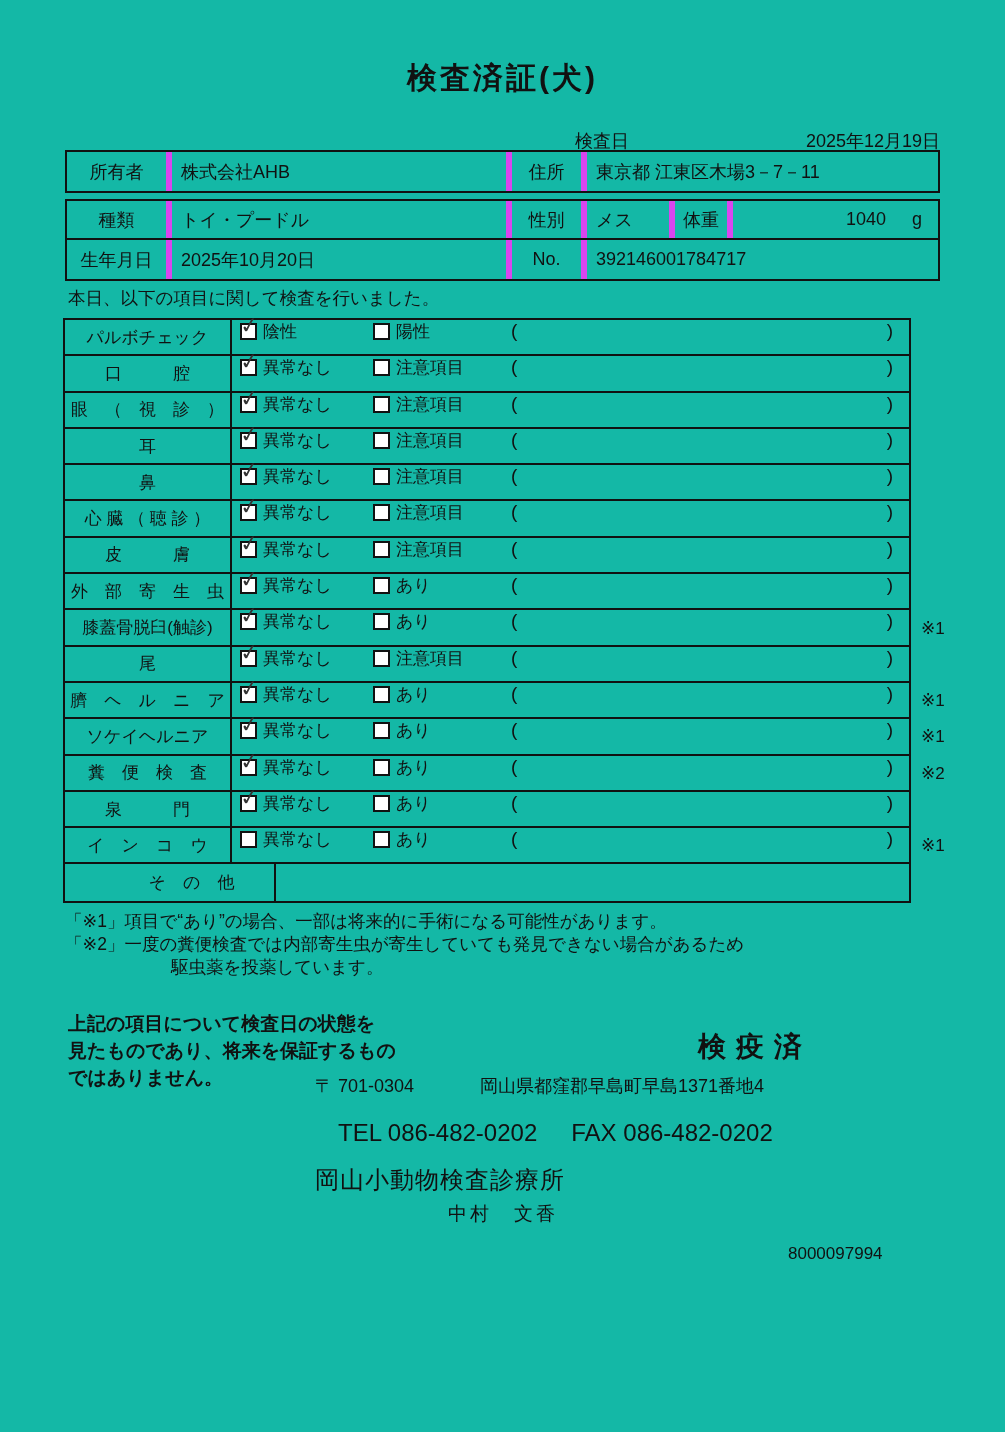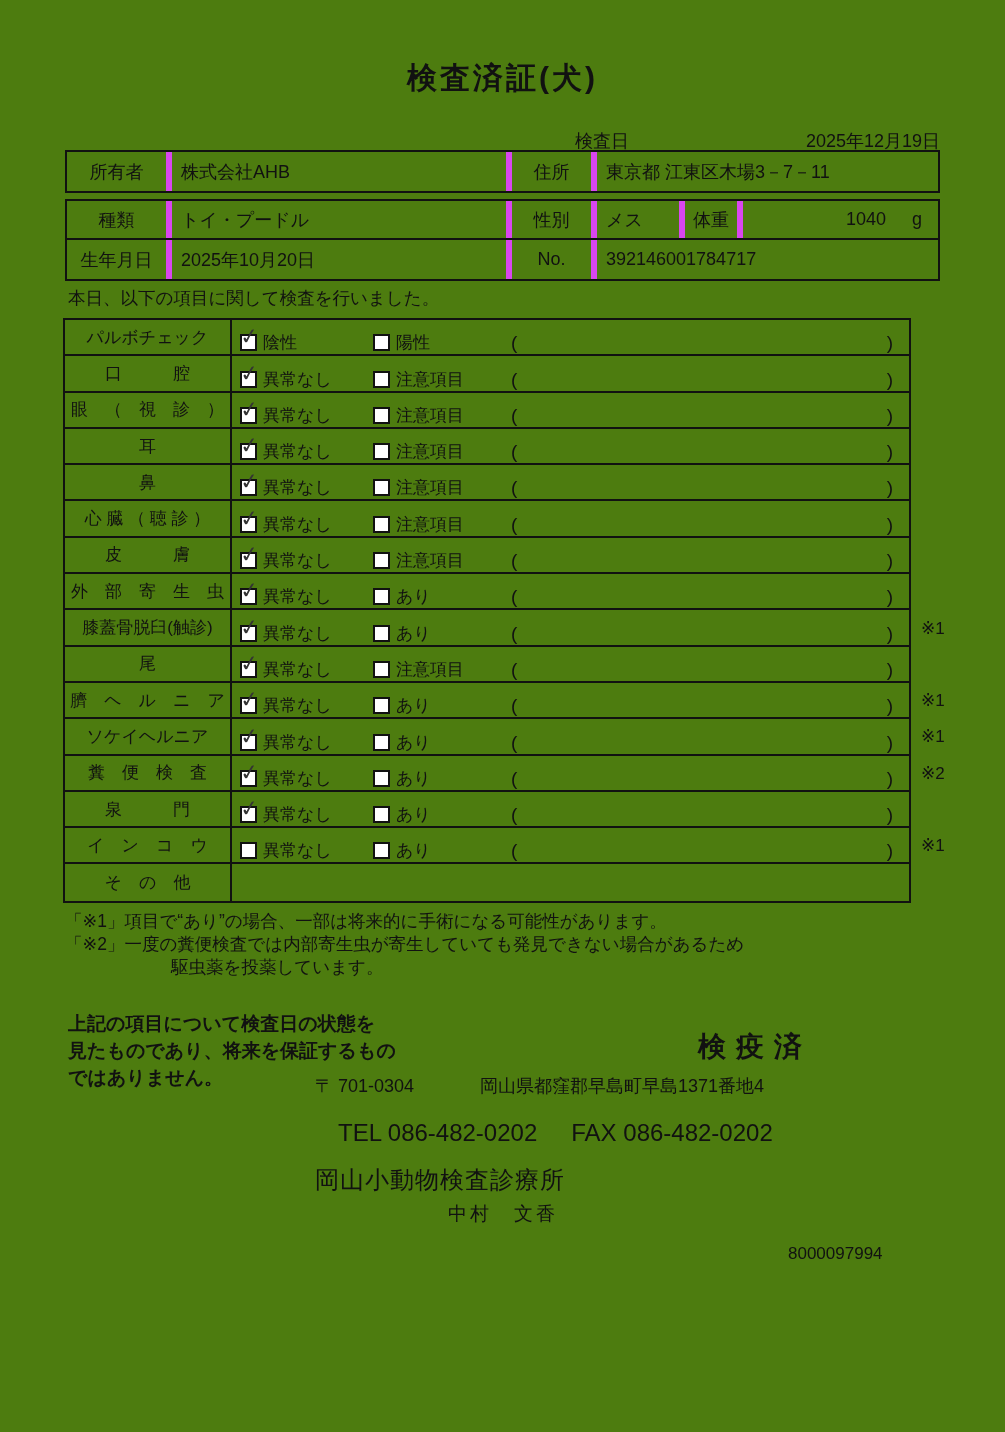--- a/index.html
+++ b/index.html
@@ -1,18 +1,18 @@
 <!DOCTYPE html>
 <html><head>
 <meta charset="utf-8">
 <style>
   html,body { margin:0; padding:0; background:#e8e8e8; }
   .page {
     position:relative; width:1005px; height:1432px; margin:0 auto;
-    background:#4d7c0f; color:#111;
+    background:#14b8a6; color:#111;
     font-family:"Liberation Sans","DejaVu Sans",sans-serif;
     overflow:hidden;
   }
   .abs { position:absolute; }
 
   .title {
     top:58px; left:0; width:100%; text-align:center;
     font-size:30px; font-weight:bold; letter-spacing:3px;
   }
 
@@ -26,44 +26,44 @@
   .info-row { display:flex; height:39px; box-sizing:border-box; border-bottom:2px solid #111; }
   .info-row:last-child { border-bottom:none; }
   .cell {
     border-right:6px solid #d946ef; box-sizing:border-box;
     display:flex; align-items:center; padding:0 9px; white-space:nowrap; overflow:hidden;
   }
   .cell:last-child { border-right:none; }
   .cell.lbl { justify-content:center; padding:0 4px; }
   .w-label { width:105px; flex:none; }
   .w-value { width:340px; flex:none; }
-  .w-small { width:85px; flex:none;text-align:right; }
+  .w-small { width:75px; flex:none;text-align:right; }
   .w-sex   { width:88px; flex:none; }
   .w-wl    { width:58px; flex:none; }
   .w-rest  { flex:1; }
   .weight-cell { flex:1; display:flex; align-items:center; justify-content:flex-end; gap:26px; padding-right:16px; }
 
   .intro { top:286px; left:68px; font-size:17.5px; }
 
   
   .items-table {
     top:318px; left:63px; width:848px;
     border:2px solid #111; box-sizing:border-box; font-size:17px;
   }
   .item-row {
     display:flex; align-items:stretch; height:36.3px; box-sizing:border-box;
     border-bottom:2px solid #111; position:relative;
   }
-  .item-row:last-child { border-bottom:none; }
+  .item-row:last-child { border-bottom:none;padding-left:44px; }
   .item-name {
     width:167px; flex:none; border-right:2px solid #111; box-sizing:border-box;
     display:flex; align-items:center; justify-content:center;
     padding:0 2px; white-space:nowrap; overflow:hidden;
   }
-  .item-opts { flex:1; display:flex; align-items:flex-end; padding-left:8px; position:relative;margin-top:32px; }
+  .item-opts { flex:1; display:flex; align-items:flex-start; padding-left:8px; position:relative; }
   .opt { display:flex; align-items:center; gap:6px; }
   .opt1 { width:133px; flex:none; }
   .opt2 { width:132px; flex:none; }
   .paren-open { margin-left:6px; font-size:19px; }
   .paren-close { position:absolute; right:16px; font-size:19px; }
   .row-mark { position:absolute; left:856px; top:50%; transform:translateY(-50%); width:42px; font-size:17px; }
 
   .cb {
     width:13px; height:13px; border:2px solid #111; position:relative; flex:none; background:#fff;
   }

